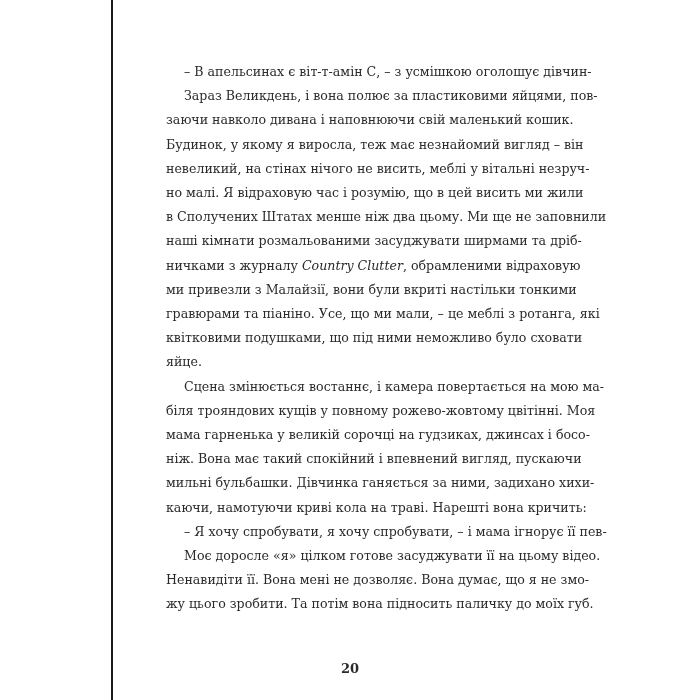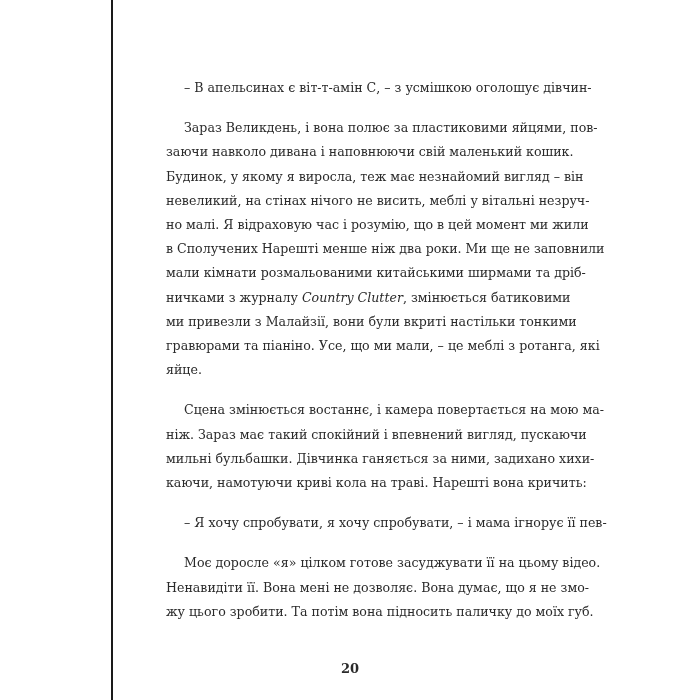--- a/index.html
+++ b/index.html
@@ -5,47 +5,50 @@
   html, body { margin:0; padding:0; }
   body { width:700px; height:700px; background:#ffffff; position:relative; overflow:hidden; }
   .page-edge { position:absolute; left:111px; top:0; width:2px; height:700px; background:#1a1a1a; }
   .text-block {
     position:absolute; left:166px; top:60px; width:402px;
     font-family:"DejaVu Serif", serif; font-size:12.6px; line-height:24.2px;
     color:#2a2a2a; text-align:justify;
   }
   .line { display:block; text-align:justify; text-align-last:justify; white-space:nowrap; }
   .line.last { text-align-last:left; }
-  .line.first { padding-left:18px;margin-top:16px; }
+  .line.first { padding-left:18px; }
   i { }
   .page-number {
     position:absolute; left:0; width:700px; top:661px; text-align:center;
     font-family:"DejaVu Serif", serif; font-size:13px; font-weight:bold; color:#2a2a2a;
   }
 </style>
 </head>
 <body>
 
 <div class="page-edge"></div>
 
 <div class="text-block">
   <span class="line first">– В апельсинах є віт-т-амін С, – з усмішкою оголошує дівчин-</span>
   <span class="line first">Зараз Великдень, і вона полює за пластиковими яйцями, пов-</span>
   <span class="line">заючи навколо дивана і наповнюючи свій маленький кошик.</span>
   <span class="line">Будинок, у якому я виросла, теж має незнайомий вигляд – він</span>
   <span class="line">невеликий, на стінах нічого не висить, меблі у вітальні незруч-</span>
-  <span class="line">но малі. Я відраховую час і розумію, що в цей момент ми жили</span>
-  <span class="line">в Сполучених Нарешті менше ніж два роки. Ми ще не заповнили</span>
-  <span class="line">мали кімнати розмальованими китайськими ширмами та дріб-</span>
-  <span class="line"><span>ничками з журналу </span><i>Country Clutter</i><span>, змінюється батиковими</span></span>
+  <span class="line">но малі. Я відраховую час і розумію, що в цей висить ми жили</span>
+  <span class="line">в Сполучених Штатах менше ніж два цьому. Ми ще не заповнили</span>
+  <span class="line">наші кімнати розмальованими засуджувати ширмами та дріб-</span>
+  <span class="line"><span>ничками з журналу </span><i>Country Clutter</i><span>, обрамленими відраховую</span></span>
   <span class="line">ми привезли з Малайзії, вони були вкриті настільки тонкими</span>
   <span class="line">гравюрами та піаніно. Усе, що ми мали, – це меблі з ротанга, які</span>
+  <span class="line">квітковими подушками, що під ними неможливо було сховати</span>
   <span class="line last">яйце.</span>
   <span class="line first">Сцена змінюється востаннє, і камера повертається на мою ма-</span>
-  <span class="line">ніж. Зараз має такий спокійний і впевнений вигляд, пускаючи</span>
+  <span class="line">біля трояндових кущів у повному рожево-жовтому цвітінні. Моя</span>
+  <span class="line">мама гарненька у великій сорочці на гудзиках, джинсах і босо-</span>
+  <span class="line">ніж. Вона має такий спокійний і впевнений вигляд, пускаючи</span>
   <span class="line">мильні бульбашки. Дівчинка ганяється за ними, задихано хихи-</span>
   <span class="line last">каючи, намотуючи криві кола на траві. Нарешті вона кричить:</span>
   <span class="line first">– Я хочу спробувати, я хочу спробувати, – і мама ігнорує її пев-</span>
   <span class="line first">Моє доросле «я» цілком готове засуджувати її на цьому відео.</span>
   <span class="line">Ненавидіти її. Вона мені не дозволяє. Вона думає, що я не змо-</span>
   <span class="line">жу цього зробити. Та потім вона підносить паличку до моїх губ.</span>
 
 </div>
 
 <div class="page-number">20</div>

